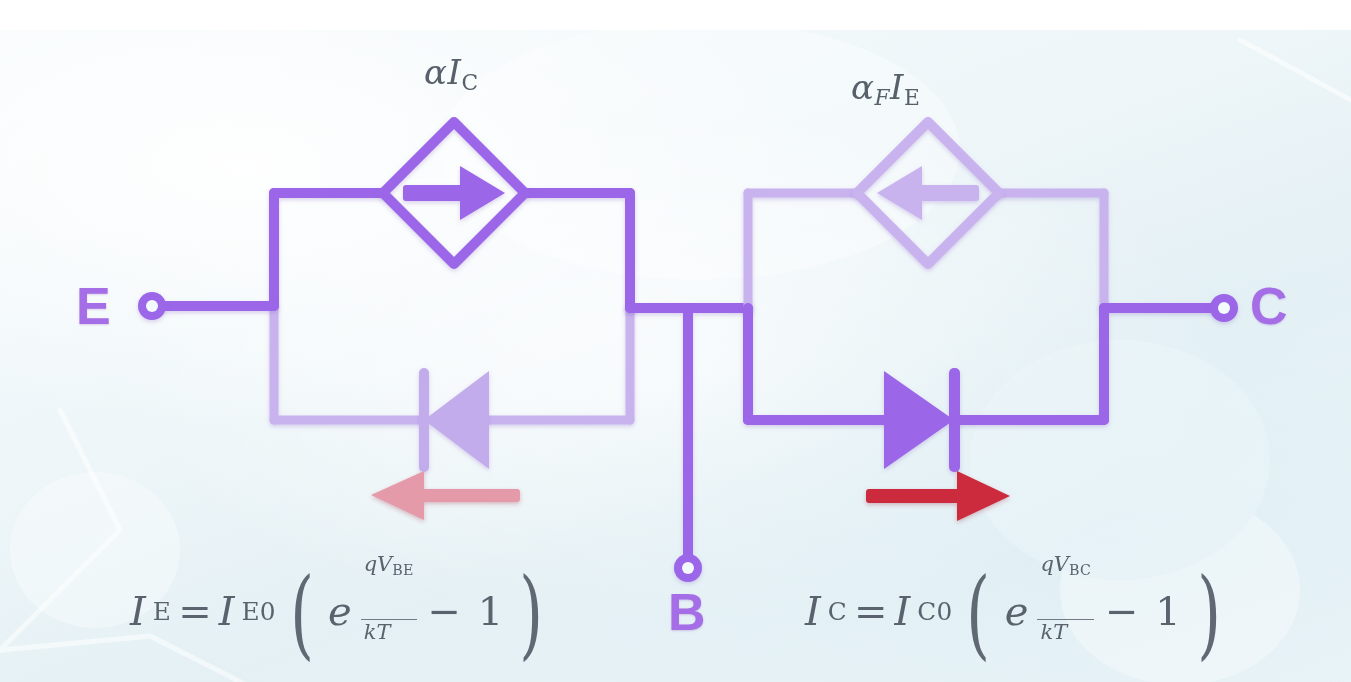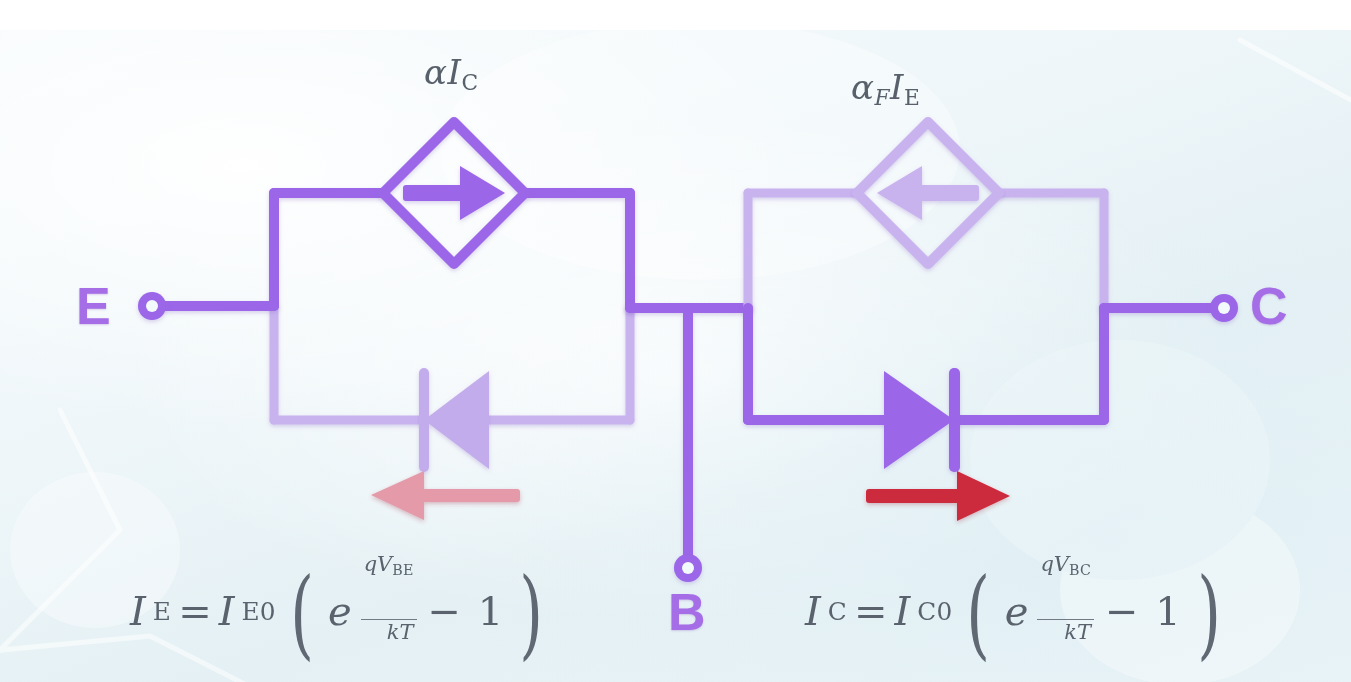--- a/index.html
+++ b/index.html
@@ -101,21 +101,21 @@
     position: relative;
     top: -13px;
     margin-left: 1px;
     gap: 40px;
   }
   .frac .num { padding: 0 3px 1px 3px; }
   .frac .den {
     padding: 1px 3px 0 3px;
     border-top: 1.6px solid #717a85;
     width: 100%;
-    text-align: right;
+    text-align: left;
     box-sizing: border-box;
   }
   .frac .it { font-style: italic; }
   .frac .sub {
     font-size: 0.68em;
     font-style: normal;
     vertical-align: -0.25em;
   }
   .minus1 { margin-left: 4px; letter-spacing: 2px; }
 </style>

